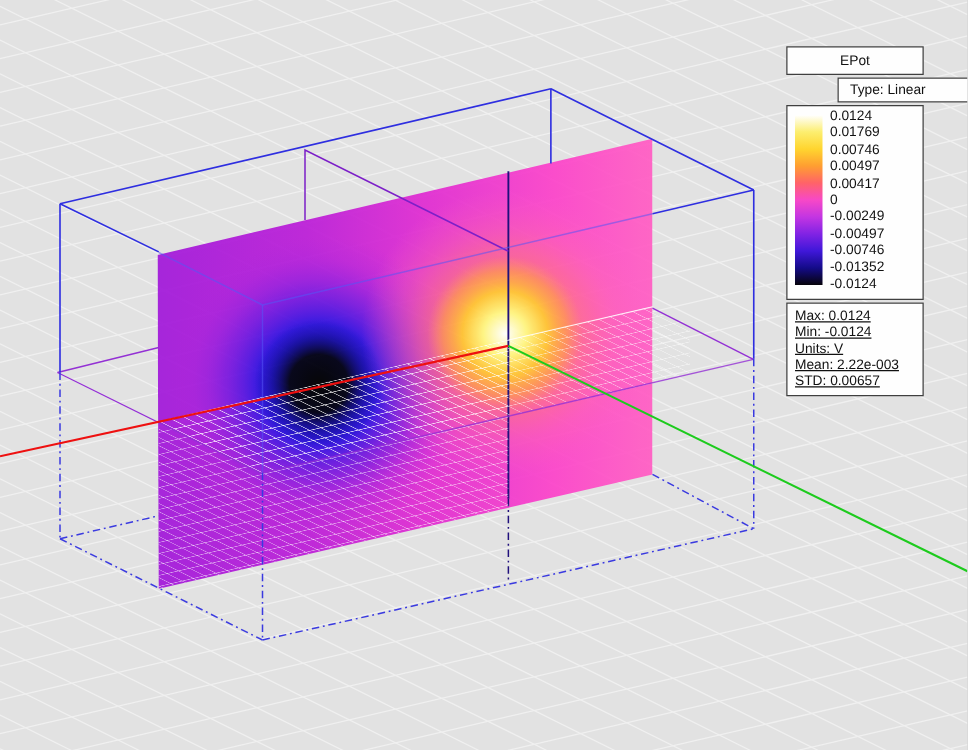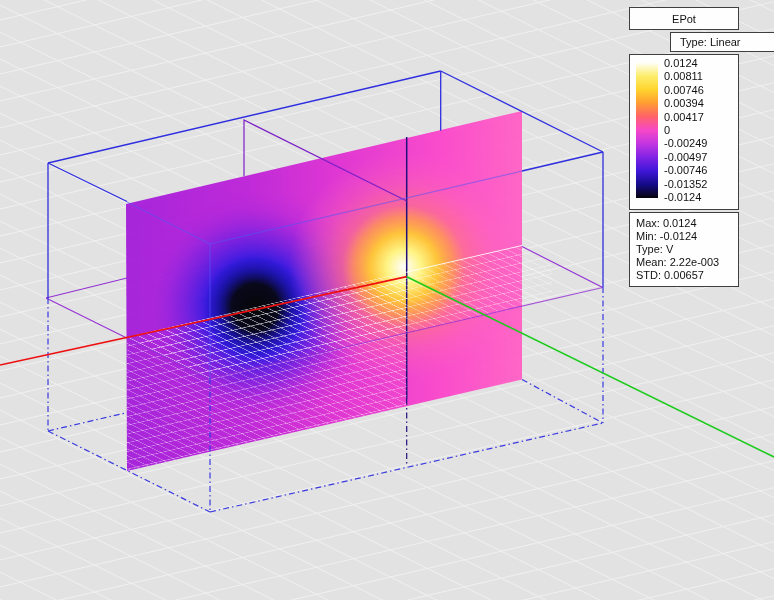--- a/index.html
+++ b/index.html
@@ -1,31 +1,31 @@
 <!DOCTYPE html>
 <html><head>
 <meta charset="utf-8">
 <style>
   html,body{margin:0;padding:0;background:#cfcfcf;}
   #app{position:relative;width:774px;height:600px;overflow:hidden;background:#e2e2e2;
        font-family:"Liberation Sans", sans-serif;}
   #scene{position:absolute;left:0;top:0;}
   
-  #legend{position:absolute;left:629px;top:7px;width:110px;}
+  #legend{position:absolute;left:629px;top:37px;width:110px;}
   .lbox{box-sizing:border-box;width:110px;background:#fefefe;border:1px solid #3f3f3f;
         color:#111;font-size:11px;margin-bottom:2px;}
   .lbox.title{padding:5px 0 4px 0;text-align:center;}
   .lbox.type{padding:3px 0 3px 9px;margin-left:41px;}
   .lbox.cbar{padding:5px 4px 6px 6px;display:flex;flex-direction:row;}
   #cbar-swatch{width:22px;height:136px;margin-top:2px;border:0;}
   #cbar-ticks{display:flex;flex-direction:column;justify-content:space-between;
               height:146px;margin-left:6px;margin-top:-3px;}
   #cbar-ticks .tick{height:12px;line-height:12px;white-space:nowrap;}
   .lbox.stats{padding:4px 0 4px 6px;line-height:13px;}
-  .stat-line{white-space:nowrap;}
+  .stat-line{white-space:nowrap;text-decoration:underline;}
 </style>
 </head>
 <body>
 
 <div id="app">
 
   <svg id="scene" width="774" height="600" viewBox="0 0 774 600">
     <defs>
       <linearGradient id="slicebase" gradientUnits="userSpaceOnUse" x1="127" y1="0" x2="522" y2="0">
         <stop offset="0" stop-color="#a520da"></stop>
@@ -202,33 +202,33 @@
     <path d="M406.7,276.7 L774,457" stroke="#1dcb1d" stroke-width="1.7" fill="none"></path>
   </svg>
 
   <div id="legend">
     <div class="lbox title">EPot</div>
     <div class="lbox type">Type: Linear</div>
     <div class="lbox cbar">
       <div id="cbar-swatch" style="background: linear-gradient(rgb(255, 255, 255), rgb(252, 238, 111), rgb(255, 213, 47), rgb(255, 158, 49), rgb(255, 99, 104), rgb(247, 72, 199), rgb(195, 53, 226), rgb(129, 35, 228), rgb(63, 23, 217), rgb(20, 11, 136), rgb(6, 3, 10));"></div>
       <div id="cbar-ticks">
           <div class="tick">0.0124</div>
-          <div class="tick">0.00811</div>
+          <div class="tick">0.01769</div>
           <div class="tick">0.00746</div>
-          <div class="tick">0.00394</div>
+          <div class="tick">0.00497</div>
           <div class="tick">0.00417</div>
           <div class="tick">0</div>
           <div class="tick">-0.00249</div>
           <div class="tick">-0.00497</div>
           <div class="tick">-0.00746</div>
           <div class="tick">-0.01352</div>
           <div class="tick">-0.0124</div>
         </div>
     </div>
     <div class="lbox stats" id="stats-box">
         <div class="stat-line">Max: 0.0124</div>
         <div class="stat-line">Min: -0.0124</div>
-        <div class="stat-line">Type: V</div>
+        <div class="stat-line">Units: V</div>
         <div class="stat-line">Mean: 2.22e-003</div>
         <div class="stat-line">STD: 0.00657</div>
       </div>
   </div>
 </div>
 
 </body></html>

